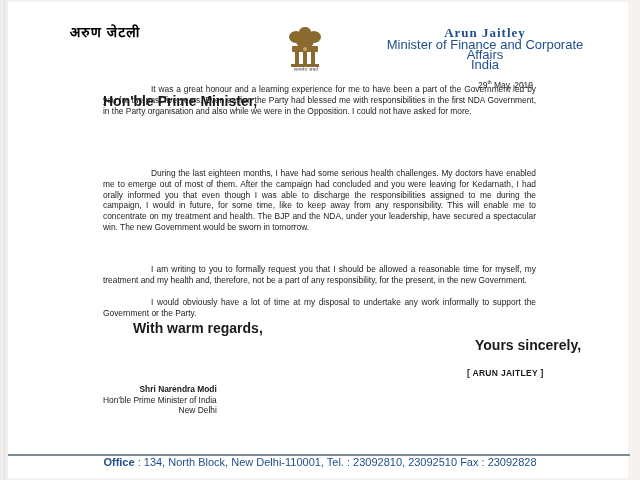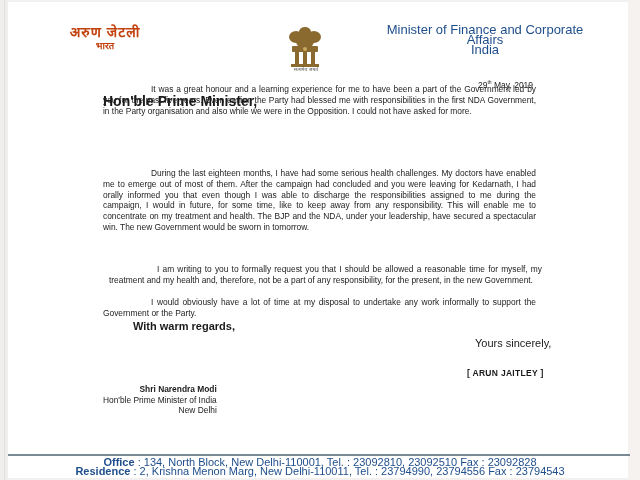--- a/index.html
+++ b/index.html
@@ -3,62 +3,61 @@
 <meta charset="utf-8">
 <style>
   html, body { margin:0; padding:0; }
   body { width:640px; height:480px; background:#f3f1ef; position:relative; overflow:hidden;
          font-family:"Liberation Sans", sans-serif; color:#1a1a1a; }
   .page { position:absolute; left:8px; top:2px; width:620px; height:476px; background:#ffffff; }
   .edge-l { position:absolute; left:0; top:0; width:8px; height:480px; background:#f0eeec; }
   .edge-l::after { content:""; position:absolute; left:4px; top:0; width:1px; height:480px; background:#e3dfdb; }
   .edge-r { position:absolute; right:0; top:0; width:12px; height:480px; background:#f5f2ef; }
 
-  .hindi { position:absolute; left:30px; top:25px; width:150px; text-align:center; color:#c2410c; font-weight:bold; }
+  .hindi { position:absolute; left:30px; top:25px; width:150px; text-align:center; color:#000000; font-weight:bold; }
   .hindi .h1 { font-size:14px; line-height:15px; letter-spacing:1px; }
   .hindi .h2 { font-size:9.5px; line-height:11px; }
   .hindi .h3 { font-size:9.5px; line-height:11px; }
 
   .emblem { position:absolute; left:285px; top:24px; width:40px; height:50px; }
   .emblem-cap { position:absolute; left:286px; top:66px; width:40px; text-align:center; font-size:5px; color:#555; }
 
   .eng { position:absolute; left:385px; top:25px; width:200px; text-align:center; color:#1f4e8c; }
   .eng .e1 { font-family:"Liberation Serif", serif; font-weight:bold; font-size:13px; line-height:15px; letter-spacing:1px; }
   .eng .e2 { font-size:13px; line-height:10px; }
 
   .date { position:absolute; left:478px; top:79px; font-size:8.5px; color:#222; }
   .date sup { font-size:5px; }
 
   .body { position:absolute; left:103px; width:433px; font-size:8.4px; line-height:10.8px; color:#222; }
   .salute { position:absolute; left:103px; top:93px; font-size:14px; font-weight:bold; }
   .para { text-align:justify; text-indent:48px; margin:0; }
   .p1 { top:84px; }
   .p2 { top:168px; }
-  .p3 { top:264px;margin-left:6px; }
+  .p3 { top:264px; }
   .p4 { top:297px; }
-  .regards { position:absolute; left:133px; top:320px; font-size:11px; font-weight:bold; }
-  .yours { position:absolute; left:475px; top:337px; font-size:11px; }
+  .regards { position:absolute; left:133px; top:320px; font-size:14px; font-weight:bold; }
+  .yours { position:absolute; left:475px; top:337px; font-size:14px;font-weight:bold; }
   .signame { position:absolute; left:458px; top:368px; font-size:8.5px; font-weight:bold; letter-spacing:0.3px;padding-left:9px; }
   .addr { position:absolute; left:103px; top:384px; font-size:8.4px; line-height:10.6px;text-align:right; }
   .addr .a1 { font-weight:bold; }
 
   .rule { position:absolute; left:8px; top:454px; width:622px; height:2px; background:#7a8a94; }
   .footer { position:absolute; left:60px; top:458px; width:520px; text-align:center; font-size:11px; line-height:8.8px; color:#1f4e8c; }
   .footer b { font-weight:bold; }
 </style>
 </head>
 <body>
 
 <div class="edge-l"></div>
 <div class="page"></div>
 <div class="edge-r"></div>
 
 <div class="hindi">
   <div class="h1">अरुण जेटली</div>
-  <div class="h3">भारत</div>
 </div>
 
 <svg class="emblem" viewBox="0 0 40 50">
   <g fill="#8a6a2e">
     <ellipse cx="20" cy="8" rx="6" ry="5"></ellipse>
     <ellipse cx="11" cy="13" rx="7" ry="6"></ellipse>
     <ellipse cx="29" cy="13" rx="7" ry="6"></ellipse>
     <ellipse cx="20" cy="17" rx="9" ry="8"></ellipse>
     <rect x="7" y="22" width="26" height="6" rx="1"></rect>
     <rect x="10" y="28" width="4" height="12"></rect>
@@ -66,20 +65,21 @@
     <rect x="26" y="28" width="4" height="12"></rect>
     <rect x="6" y="40" width="28" height="3"></rect>
   </g>
   <g fill="#c9a960">
     <circle cx="20" cy="25" r="2"></circle>
   </g>
 </svg>
 <div class="emblem-cap">सत्यमेव जयते</div>
 
 <div class="eng">
+  <div class="e1">Arun Jaitley</div>
   <div class="e2">Minister of Finance and Corporate Affairs</div>
   <div class="e2">India</div>
 </div>
 
 <div class="date"><span>29</span><sup>th</sup><span> May, 2019</span></div>
 
 <div class="salute">Hon'ble Prime Minister,</div>
 
 <p class="body para p1">It was a great honour and a learning experience for me to have been a part of the Government led by you for the past five years.  Even earlier, the Party had blessed me with responsibilities in the first NDA Government, in the Party organisation and also while we were in the Opposition.  I could not have asked for more.</p>
 <p class="body para p2">During the last eighteen months, I have had some serious health challenges.  My doctors have enabled me to emerge out of most of them.  After the campaign had concluded and you were leaving for Kedarnath, I had orally informed you that even though I was able to discharge the responsibilities assigned to me during the campaign, I would in future, for some time, like to keep away from any responsibility.  This will enable me to concentrate on my treatment and health.  The BJP and the NDA, under your leadership, have secured a spectacular win.  The new Government would be sworn in tomorrow.</p>
@@ -92,14 +92,13 @@
 
 <div class="addr">
   <div class="a1">Shri Narendra Modi</div>
   <div>Hon'ble Prime Minister of India</div>
   <div>New Delhi</div>
 </div>
 
 <div class="rule"></div>
 <div class="footer">
   <div><b>Office</b><span> : 134, North Block, New Delhi-110001,  Tel. : 23092810, 23092510   Fax : 23092828</span></div>
-  <div><b>Residence</b><span> : 2, Krishna Menon Marg, New Delhi-110011, Tel. : 23794990, 23794556  Fax : 23794543</span></div>
 </div>
 
 </body></html>

